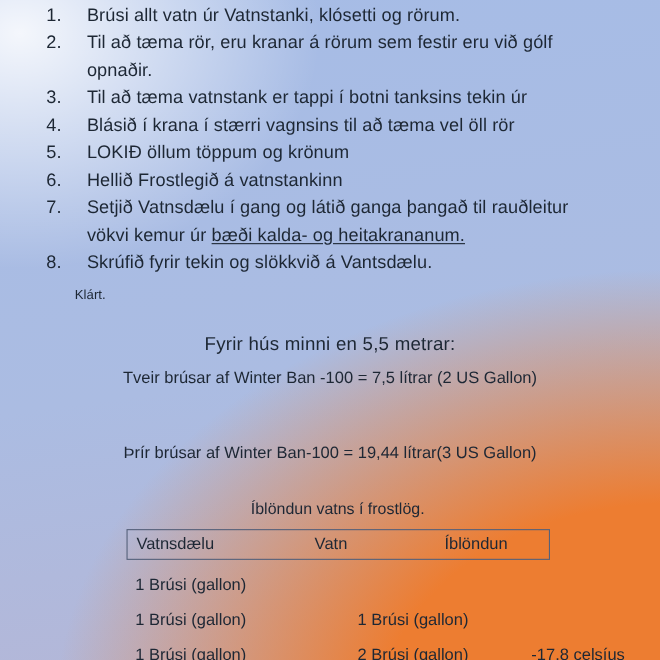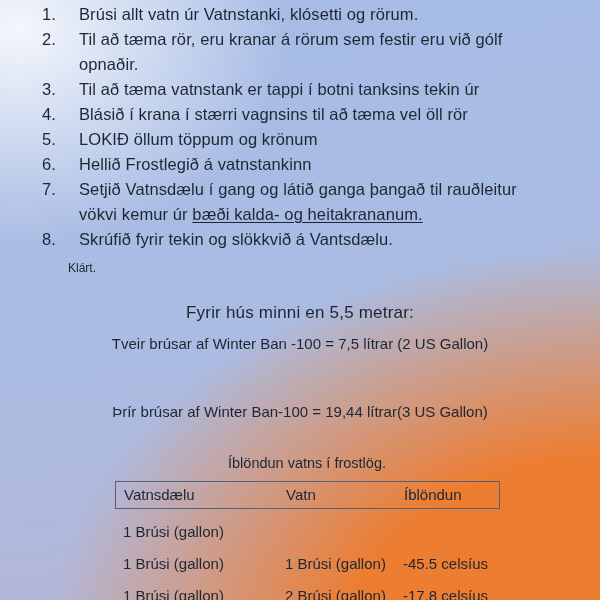--- a/index.html
+++ b/index.html
@@ -55,21 +55,21 @@
     display: grid;
     grid-template-columns: 162px 118px 1fr;
     font-size: 15px;
   }
   .trow > div { padding: 0 0 0 8px; white-space: nowrap; }
   .thead {
     border: 1.5px solid #55617a;
     padding: 4px 0 5px 0;
     margin-bottom: 6px;
   }
-  .tbody-row { padding: 8px 0 7px 0; }
+  .tbody-row { padding: 8px 0 7px 0; gap: 40px; }
 </style>
 </head>
 <body>
 
 <div class="slide">
 
   <div class="steps">
     <div class="step">
       <span class="num">1.</span>
       <span class="txt">Brúsi allt vatn úr Vatnstanki, klósetti og rörum.</span>
@@ -117,21 +117,20 @@
       <div>Vatnsdælu</div>
       <div>Vatn</div>
       <div>Íblöndun</div>
     </div>
     <div class="trow tbody-row">
       <div>1 Brúsi (gallon)</div>
     </div>
     <div class="trow tbody-row">
       <div>1 Brúsi (gallon)</div>
       <div>1 Brúsi (gallon)</div>
-      <div>-45.5 celsíus</div>
     </div>
     <div class="trow tbody-row">
       <div>1 Brúsi (gallon)</div>
       <div>2 Brúsi (gallon)</div>
       <div>-17.8 celsíus</div>
     </div>
   </div>
 
 </div>
 

